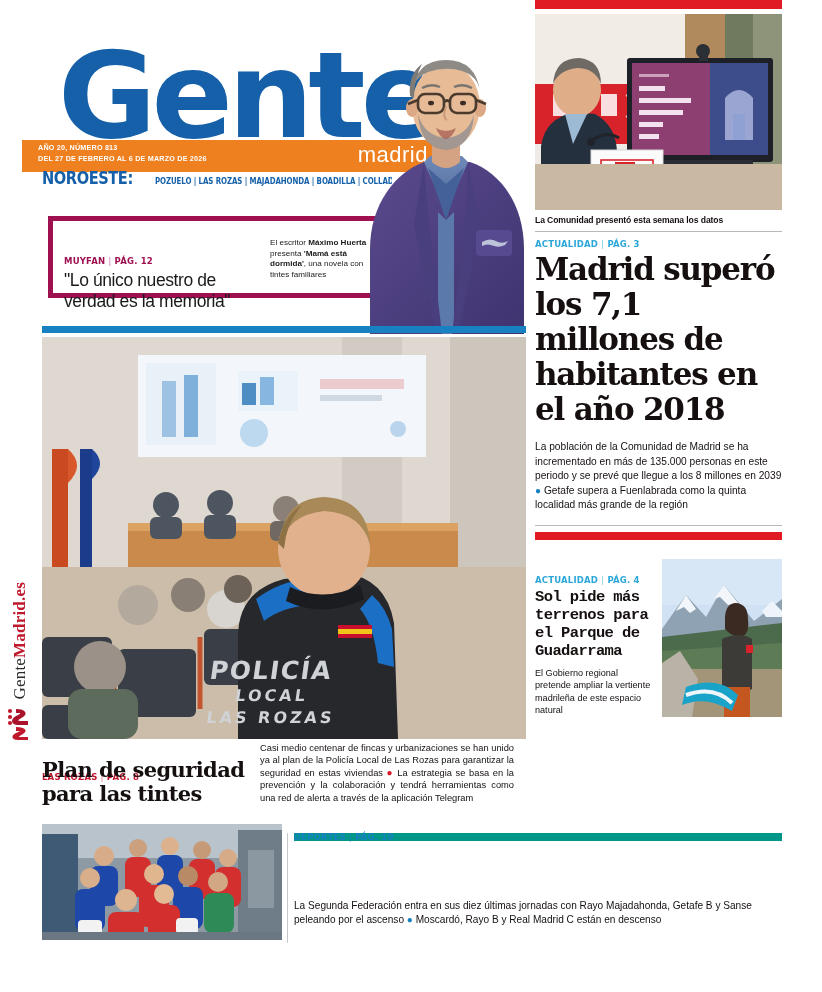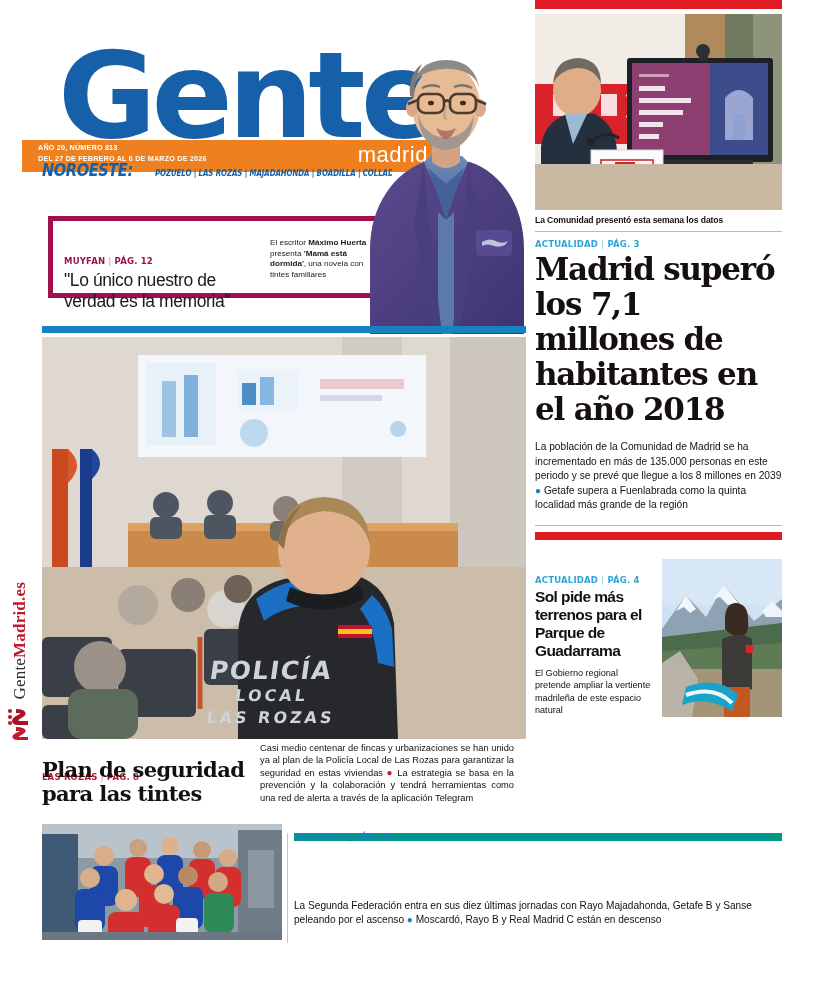--- a/index.html
+++ b/index.html
@@ -54,23 +54,23 @@
     color: #fff; font-size: 7.2px; font-weight: bold; line-height: 10.5px;
     letter-spacing: .2px;
     font-family: "Liberation Sans", sans-serif;
   }
   .orange-band .madrid {
     position: absolute; right: 14px; top: 2px;
     color: #ffffff; font-size: 22px; letter-spacing: .5px;
     font-family: "Liberation Sans", sans-serif;
   }
   .noroeste {
-    position: absolute; left: 42px; top: 160px;
+    position: absolute; left: 42px; top: 168px;
     display: flex; align-items: baseline; gap: 7px;
-    white-space: nowrap; overflow: hidden; width: 350px; font-style: italic;
+    white-space: nowrap; overflow: hidden; width: 350px;
   }
   .noroeste .n-label {
     font-family: "DejaVu Sans", sans-serif;
     font-weight: bold; font-size: 17px; color: #1560a8;
     letter-spacing: -.5px; transform: scaleX(.86); transform-origin: left;
   }
   .noroeste .n-towns {
     font-family: "DejaVu Sans", sans-serif;
     font-weight: bold; font-size: 8px; color: #1560a8;
     letter-spacing: -.1px; transform: scaleX(.88); transform-origin: left;
@@ -155,21 +155,21 @@
   }
   .main-body {
     margin-top: 13px; font-size: 10.2px; line-height: 14.6px; color: #15100f;
   }
   .rule2 { margin-top: 12px; width: 247px; height: 1px; background: #b9b9b9; }
   .red-rule2 { margin-top: 6px; width: 247px; height: 8px; background: #e01b24; }
   .sub-wrap { margin-top: 7px; display: flex; gap: 9px; align-items: flex-end; }
   .sub-left { width: 118px; }
   .sub-title {
     margin-top: 3px;
-    font-family: Liberation Sans, sans-serif; font-weight: bold;
+    font-family: Liberation Mono, monospace; font-weight: bold;
     font-size: 15.5px; line-height: 18px; color: #15100f; letter-spacing: -.6px;
   }
   .sub-body { margin-top: 7px; font-size: 9.1px; line-height: 12.4px; color:#15100f; }
   .sub-photo { width: 120px; height: 158px; overflow: hidden; background:#9aa7ae; }
 
   
   .sports-photo {
     position: absolute; left: 42px; top: 824px; width: 240px; height: 116px;
     overflow: hidden; background:#6a7b86;
   }

